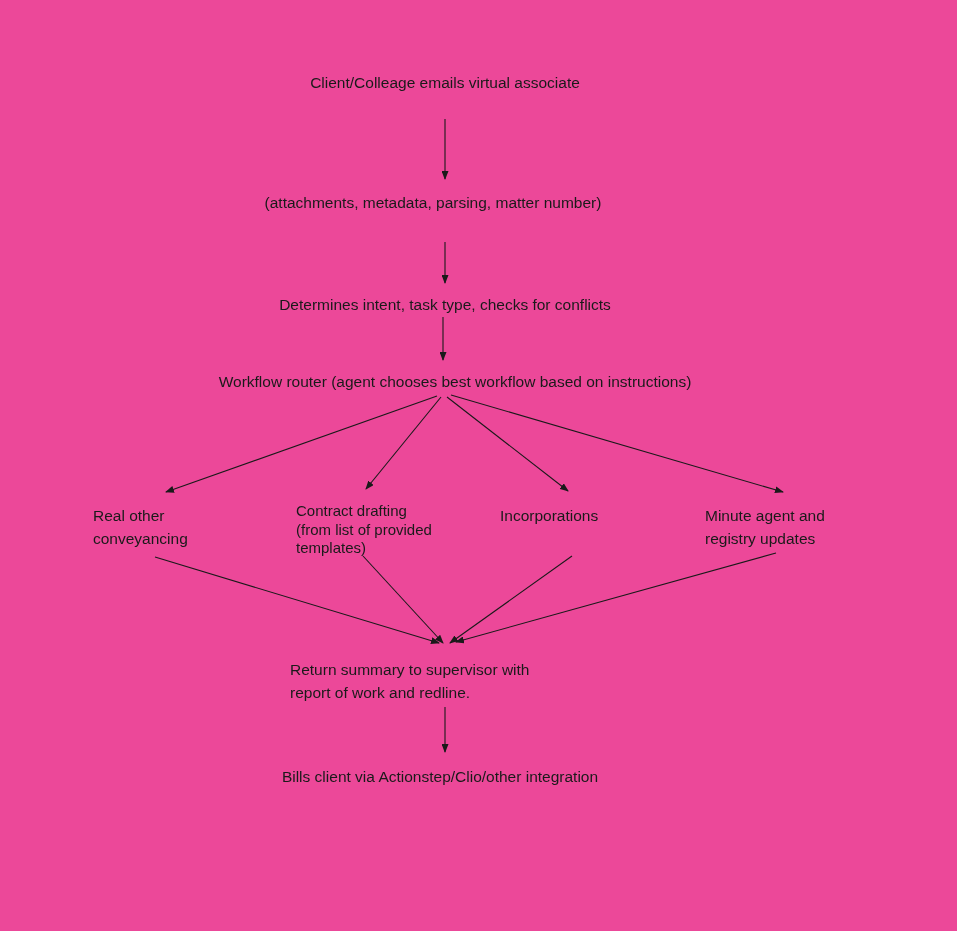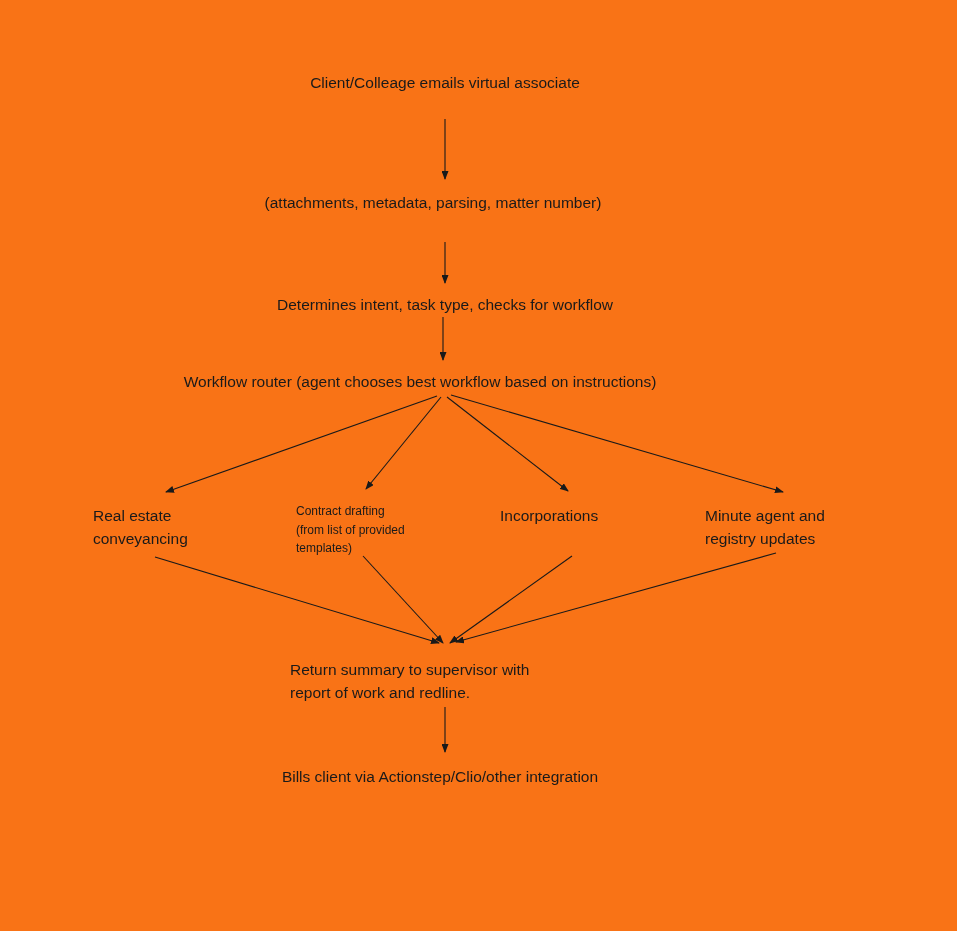--- a/index.html
+++ b/index.html
@@ -4,21 +4,21 @@
 <style>
   html, body {
     margin: 0;
     padding: 0;
     background: #ffffff;
   }
   .canvas {
     position: relative;
     width: 957px;
     height: 931px;
-    background: #f97316;
+    background: #ec4899;
     font-family: "Liberation Sans", sans-serif;
     color: #1a1a1a;
     overflow: hidden;
   }
   #edges {
     position: absolute;
     left: 0;
     top: 0;
     width: 957px;
     height: 931px;
@@ -27,21 +27,21 @@
     position: absolute;
     font-size: 15.5px;
     line-height: 23px;
     white-space: nowrap;
   }
   .node.centered {
     transform: translateX(-50%);
     text-align: center;
   }
   .node.small {
-    font-size: 12px;
+    font-size: 15px;
     line-height: 18.5px;
   }
 </style>
 </head>
 <body>
 
 <div class="canvas">
 
   <svg id="edges" width="957" height="931" viewBox="0 0 957 931" xmlns="http://www.w3.org/2000/svg">
     <defs>
@@ -62,26 +62,26 @@
       <line x1="776" y1="553" x2="456" y2="642" stroke="#1a1a1a" stroke-width="1.1" marker-end="url(#arrowhead)"></line>
       <line x1="445" y1="707" x2="445" y2="752" stroke="#1a1a1a" stroke-width="1.1" marker-end="url(#arrowhead)"></line>
     </svg>
 
   <div class="node centered" style="left:445px; top:71px">Client/Colleage emails virtual associate</div>
 
   <div class="node centered" style="left:433px; top:191px">
     <div>(attachments, metadata, parsing, matter number)</div>
   </div>
 
-  <div class="node centered" style="left:445px; top:293px">Determines intent, task type, checks for workflow</div>
+  <div class="node centered" style="left:445px; top:293px">Determines intent, task type, checks for conflicts</div>
 
-  <div class="node centered" style="left:420px; top:370px">Workflow router (agent chooses best workflow based on instructions)</div>
+  <div class="node centered" style="left:455px; top:370px">Workflow router (agent chooses best workflow based on instructions)</div>
 
   <div class="node" style="left:93px; top:504px">
-    <div>Real estate</div>
+    <div>Real other</div>
     <div>conveyancing</div>
   </div>
 
   <div class="node small" style="left:296px; top:502px">
     <div>Contract drafting</div>
     <div>(from list of provided</div>
     <div>templates)</div>
   </div>
 
   <div class="node" style="left:500px; top:504px">Incorporations</div>

